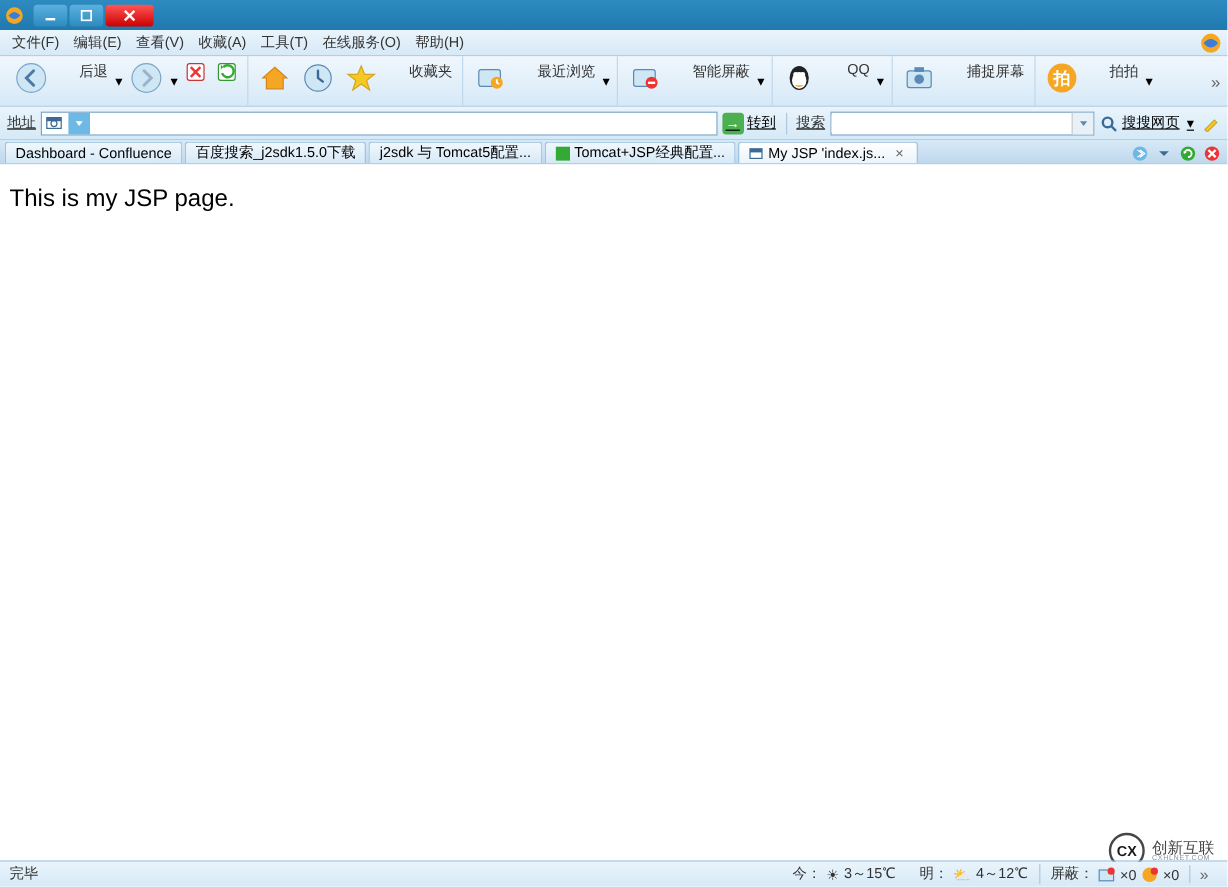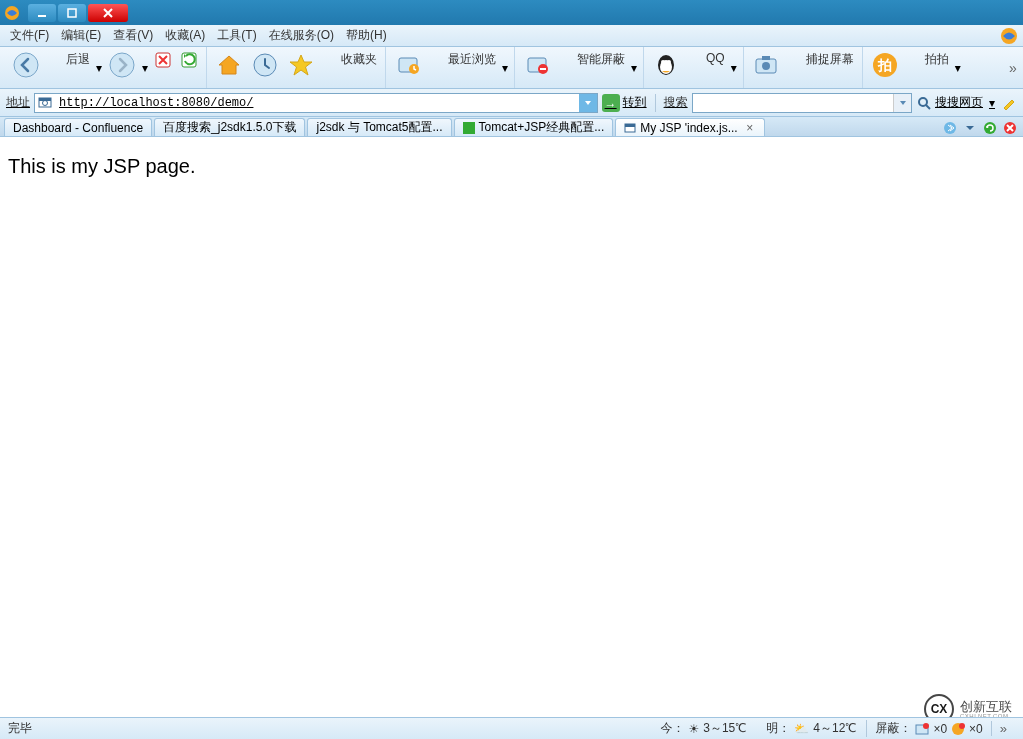--- a/index.html
+++ b/index.html
@@ -255,21 +255,20 @@
 <div class="addrbar">
   <span class="label">地址</span>
   <div class="addr-field">
     <span class="site-icon">
         <svg width="14" height="14">
           <rect x="1" y="3" width="12" height="9" fill="#fff" stroke="#3a6a95"></rect>
           <rect x="1" y="3" width="12" height="3" fill="#3a6a95"></rect>
           <circle cx="7" cy="8" r="2.5" fill="none" stroke="#3a6a95"></circle>
         </svg>
       </span>
-    <input type="text" value="http://localhost:8080/demo/" style="">
     <span class="combo-btn">
         <svg width="8" height="8">
           <path d="M1 2 L4 6 L7 2" fill="#fff"></path>
         </svg>
       </span>
   </div>
   <div class="go-btn">
     <span class="icon">→</span>
     <span>转到</span>
   </div>

